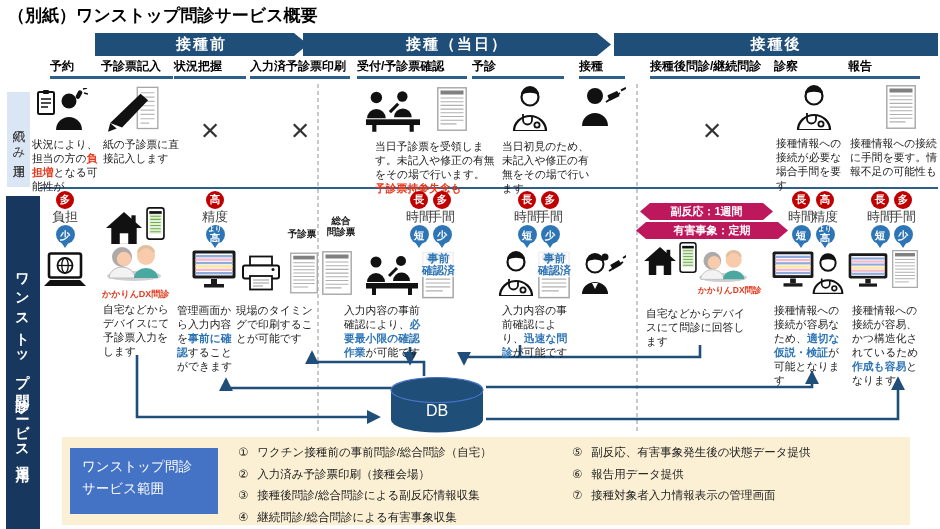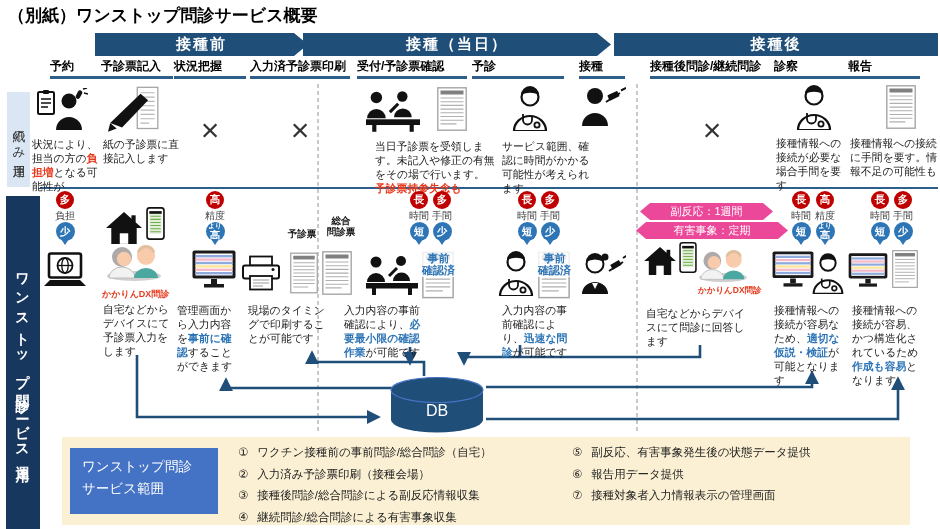--- a/index.html
+++ b/index.html
@@ -13,25 +13,25 @@
 .ch{position:absolute;top:58px;height:21px;font-size:12px;font-weight:bold;color:#000;border-bottom:3px solid #2E5F8A;z-index:2;white-space:nowrap}
 .vlabel{position:absolute;left:7px;top:92px;width:23px;height:95px;background:#DAE6F3;color:#333;font-size:12.5px;writing-mode:vertical-rl;text-orientation:upright;display:flex;align-items:center;justify-content:center;letter-spacing:2px;z-index:2}
 .vbar{position:absolute;left:6px;top:196px;width:34px;height:333px;background:#17375E;color:#fff;font-size:14px;font-weight:bold;writing-mode:vertical-rl;text-orientation:upright;display:flex;align-items:center;justify-content:center;letter-spacing:4px;z-index:2}
 .xmark{position:absolute;font-size:32px;font-weight:300;color:#333;text-align:center;z-index:2}
 .txt{position:absolute;font-size:10.8px;line-height:1.3;color:#1a1a1a;z-index:2}
 .red{color:#E8391D;font-weight:bold}
 .blue{color:#2E75B6;font-weight:bold}
 .block{display:block}
 .pin{position:absolute;width:22px;display:flex;flex-direction:column;align-items:center;z-index:2}
 .pin-top{width:18px;height:18px;border-radius:50%;background:#C00000;color:#fff;font-size:10.5px;font-weight:bold;display:flex;align-items:center;justify-content:center}
-.pin-lbl{font-size:10px;color:#404040;margin:1px 12px;white-space:nowrap;line-height:1.1}
+.pin-lbl{font-size:13px;color:#404040;margin:1px 12px;white-space:nowrap;line-height:1.1}
 .pin-bot{position:relative;width:19px;height:19px;border-radius:50%;background:#2E75B6;color:#fff;font-size:10.5px;font-weight:bold;display:flex;flex-direction:column;align-items:center;justify-content:center;line-height:1}
 .pin-bot::after{content:"";position:absolute;top:100%;left:50%;margin-left:-4px;margin-top:-2px;border:4px solid transparent;border-top:6px solid #2E75B6}
 .pin-bot .sm{font-size:6.5px;font-style:normal;line-height:1}
-.banner{position:absolute;height:17px;background:#ec4899;color:#fff;font-weight:normal;font-size:11px;display:flex;align-items:center;justify-content:center;clip-path:polygon(10px 0,calc(100% - 10px) 0,100% 50%,calc(100% - 10px) 100%,10px 100%,0 50%);z-index:2;white-space:nowrap}
+.banner{position:absolute;height:17px;background:#be185d;color:#fff;font-weight:bold;font-size:11px;display:flex;align-items:center;justify-content:center;clip-path:polygon(10px 0,calc(100% - 10px) 0,100% 50%,calc(100% - 10px) 100%,10px 100%,0 50%);z-index:2;white-space:nowrap}
 .brand{position:absolute;font-size:9px;font-weight:bold;color:#E8391D;white-space:nowrap;z-index:3}
 .flabel{position:absolute;font-size:9.5px;font-weight:bold;color:#111;text-align:center;line-height:1.15;z-index:2}
 .stamp{position:absolute;font-size:11px;font-weight:bold;color:#2E75B6;text-align:center;line-height:1.1;background:rgba(255,255,255,.82);padding:1px 0;z-index:3}
 .scopebox{position:absolute;left:62px;top:437px;width:848px;height:88px;background:#FBF0D3;z-index:2}
 .svcbox{position:absolute;left:8px;top:11px;width:148px;height:66px;background:#4472C4;color:#fff;font-size:13.5px;line-height:1.65;padding:8px 0 0 12px}
 .scopelist{position:absolute;top:8px;font-size:11.5px;color:#222}
 .scopelist .item{display:flex;margin-bottom:6.5px;white-space:nowrap}
 .item .num{margin-right:9px}
 </style>
 </head>
@@ -205,21 +205,21 @@
       <use href="#i-reception"></use>
     </svg>
   <svg class="abs" style="left:437px;top:86px" width="30" height="46">
       <use href="#i-form"></use>
     </svg>
   <div class="txt" style="left:375px;top:139px;width:126px"><span>当日予診票を受領します。未記入や修正の有無をその場で行います。</span><span class="red block">予診票持参失念も</span></div>
 
   <svg class="abs" style="left:510px;top:85px" width="40" height="46">
       <use href="#i-doctor"></use>
     </svg>
-  <div class="txt" style="left:502px;top:139px;width:88px"><span>サービス範囲、確認に時間がかかる可能性が考えられます</span></div>
+  <div class="txt" style="left:502px;top:139px;width:88px"><span>当日初見のため、未記入や修正の有無をその場で行います</span></div>
 
   <svg class="abs" style="left:578px;top:86px" width="48" height="40">
       <use href="#i-inject"></use>
     </svg>
 
   <div class="xmark" style="left:676px;top:112px;width:72px">×</div>
 
   <svg class="abs" style="left:794px;top:84px" width="40" height="46">
       <use href="#i-doctor"></use>
     </svg>
@@ -386,21 +386,21 @@
 
   <svg class="abs" style="left:846px;top:252px" width="44" height="36">
       <use href="#i-monitor"></use>
     </svg>
   <svg class="abs" style="left:892px;top:240px" width="26" height="58">
       <use href="#i-form"></use>
     </svg>
 
   <div class="txt" style="left:103px;top:302px;width:74px"><span>自宅などからデバイスにて予診票入力をします</span></div>
   <div class="txt" style="left:177px;top:303px;width:62px"><span>管理画面から入力内容を</span><span class="blue">事前に確認</span><span>することができます</span></div>
-  <div class="txt" style="left:248px;top:303px;width:80px"><span>現場のタイミングで印刷することが可能です</span></div>
+  <div class="txt" style="left:236px;top:303px;width:80px"><span>現場のタイミングで印刷することが可能です</span></div>
   <div class="txt" style="left:344px;top:303px;width:82px"><span>入力内容の事前確認により、</span><span class="blue">必要最小限の確認作業</span><span>が可能です</span></div>
   <div class="txt" style="left:502px;top:303px;width:74px"><span>入力内容の事前確認により、</span><span class="blue">迅速な問診</span><span>が可能です</span></div>
   <div class="txt" style="left:646px;top:306px;width:102px"><span>自宅などからデバイスにて問診に回答します</span></div>
   <div class="txt" style="left:774px;top:303px;width:70px"><span>接種情報への接続が容易なため、</span><span class="blue">適切な仮説・検証</span><span>が可能となります</span></div>
   <div class="txt" style="left:852px;top:303px;width:70px"><span>接種情報への接続が容易、かつ構造化されているため</span><span class="blue">作成も容易</span><span>となります</span></div>
 
   <div class="scopebox">
     <div class="svcbox">
       <span class="block">ワンストップ問診</span>
       <span class="block">サービス範囲</span>

